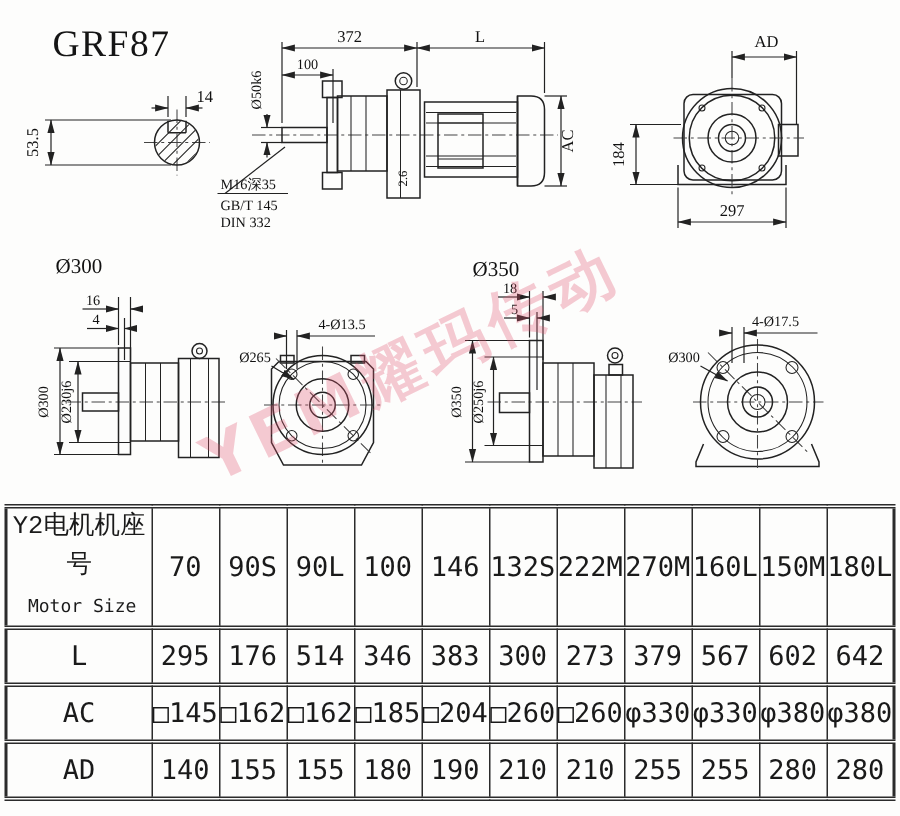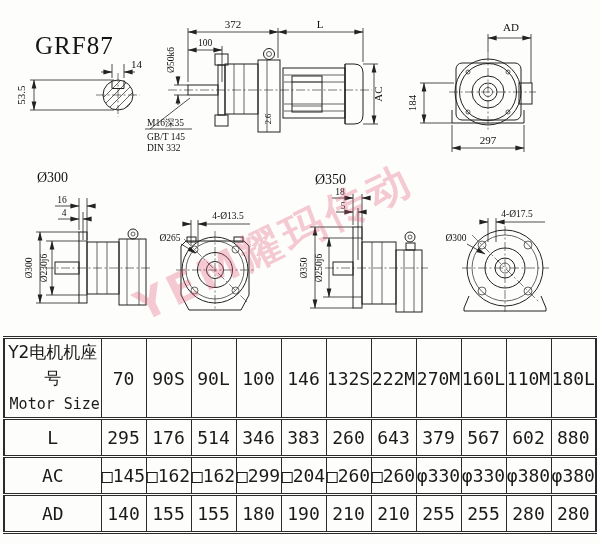--- a/index.html
+++ b/index.html
@@ -1,40 +1,40 @@
 <!DOCTYPE html>
 <html><head>
 <meta charset="utf-8">
 <style>
   html,body{margin:0;padding:0;background:#fff;}
   #page{position:relative;width:600px;height:544px;background:#fdfdfc;overflow:hidden;
         font-family:"Liberation Serif",serif;color:#111;}
-  #title{position:absolute;left:35px;top:32px;font-size:25px;letter-spacing:1px;color:#151515;}
+  #title{position:absolute;left:35px;top:16px;font-size:25px;letter-spacing:1px;color:#151515;}
   #drawings{position:absolute;left:0;top:0;}
   .ln{stroke:#222;stroke-width:1;fill:none;}
   .th{stroke:#222;stroke-width:0.7;fill:none;}
   .cl{stroke:#444;stroke-width:0.7;fill:none;stroke-dasharray:9 2.5 2 2.5;}
   .dim{stroke:#222;stroke-width:0.8;fill:none;}
   text{font-family:"Liberation Serif",serif;font-size:11px;fill:#111;}
   .ttl{font-size:14px;}
   .sm{font-size:9.5px;}
   .xs{font-size:8.5px;}
   #watermark{position:absolute;left:128px;top:290px;width:430px;font-size:42px;line-height:44px;
              font-family:"DejaVu Sans",sans-serif;font-weight:bold;letter-spacing:5px;
              color:#e05570;opacity:0.30;transform:rotate(-26deg);transform-origin:0 0;
              pointer-events:none;white-space:nowrap;}
   #dimtable{position:absolute;left:3px;top:336px;width:594px;border-collapse:collapse;
             table-layout:fixed;font-family:"DejaVu Sans Mono",monospace;}
   #dimtable td{border-left:1.4px solid #2b2b2b;border-right:1.4px solid #2b2b2b;
                text-align:center;vertical-align:middle;padding:0;color:#1a1a1a;}
   #dimtable tr{border-top:3px double #2b2b2b;border-bottom:3px double #2b2b2b;}
   #dimtable{border:2px solid #2b2b2b;}
   td.hc{font-family:"DejaVu Sans",sans-serif;text-align:left;padding-left:3px;}
-  .hcn{font-size:17px;line-height:26px;}
-  .hen{font-family:"DejaVu Sans Mono",monospace;font-size:15px;line-height:26px;padding-left:4px;}
+  .hcn{font-size:17px;line-height:26px;font-family:Liberation Mono, monospace;}
+  .hen{font-family:"DejaVu Sans Mono",monospace;font-size:12px;line-height:26px;padding-left:4px;}
   tr.rh td{height:72px;font-size:18px;}
   tr.rd td{height:35px;font-size:18px;}
   td.lbl{font-size:19px;}
 </style>
 </head>
 <body>
 
 <div id="page">
 
   <div id="title">GRF87</div>
@@ -308,43 +308,43 @@
       </td>
       <td>70</td>
       <td>90S</td>
       <td>90L</td>
       <td>100</td>
       <td>146</td>
       <td>132S</td>
       <td>222M</td>
       <td>270M</td>
       <td>160L</td>
-      <td>110M</td>
+      <td>150M</td>
       <td>180L</td>
     </tr>
     <tr class="rd">
       <td class="lbl">L</td>
       <td>295</td>
       <td>176</td>
       <td>514</td>
       <td>346</td>
       <td>383</td>
-      <td>260</td>
-      <td>643</td>
+      <td>300</td>
+      <td>273</td>
       <td>379</td>
       <td>567</td>
       <td>602</td>
-      <td>880</td>
+      <td>642</td>
     </tr>
     <tr class="rd">
       <td class="lbl">AC</td>
       <td>□145</td>
       <td>□162</td>
       <td>□162</td>
-      <td>□299</td>
+      <td>□185</td>
       <td>□204</td>
       <td>□260</td>
       <td>□260</td>
       <td>φ330</td>
       <td>φ330</td>
       <td>φ380</td>
       <td>φ380</td>
     </tr>
     <tr class="rd">
       <td class="lbl">AD</td>

